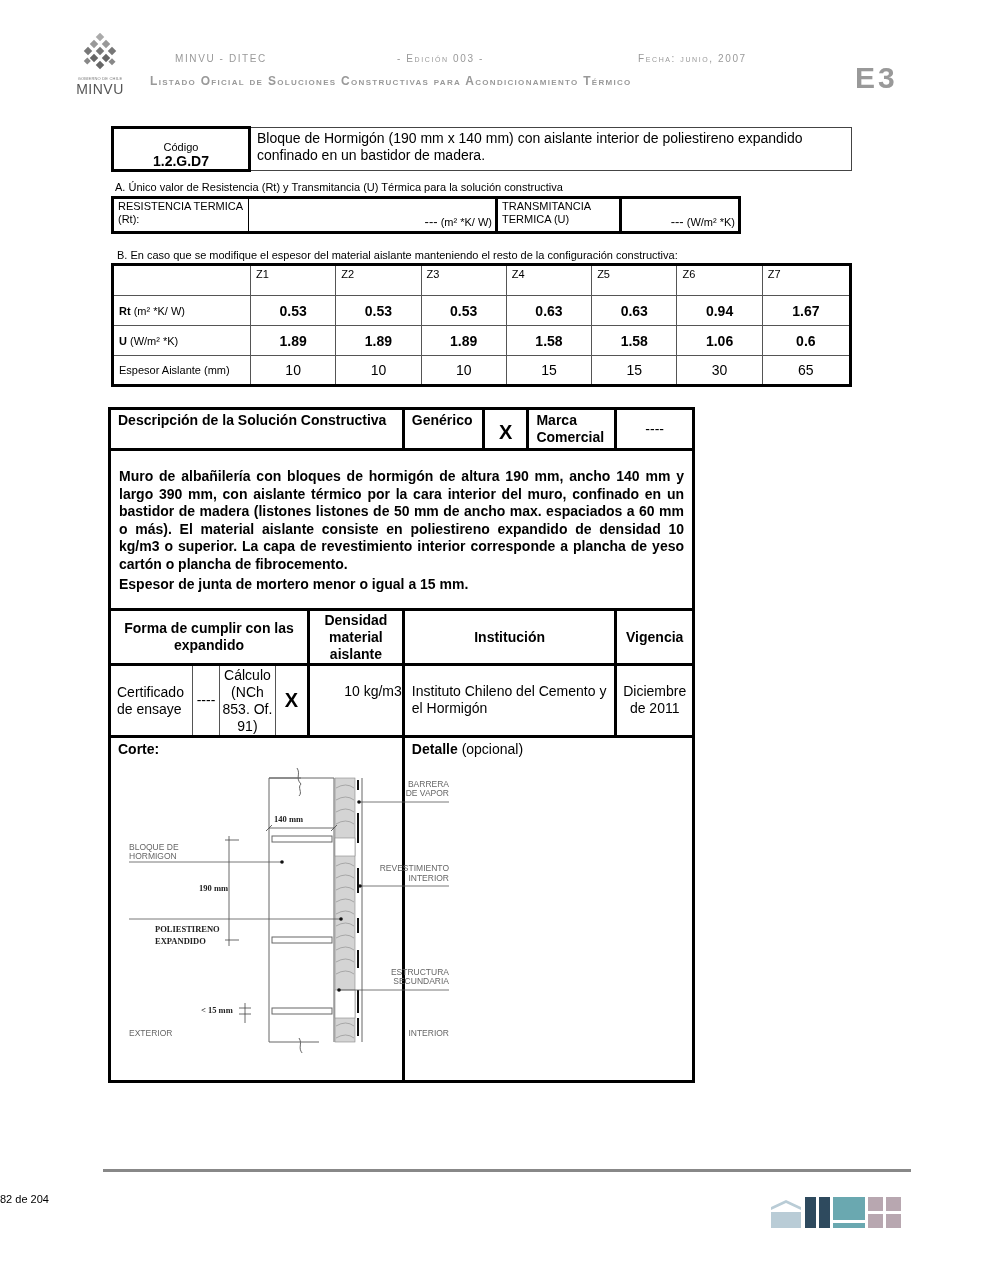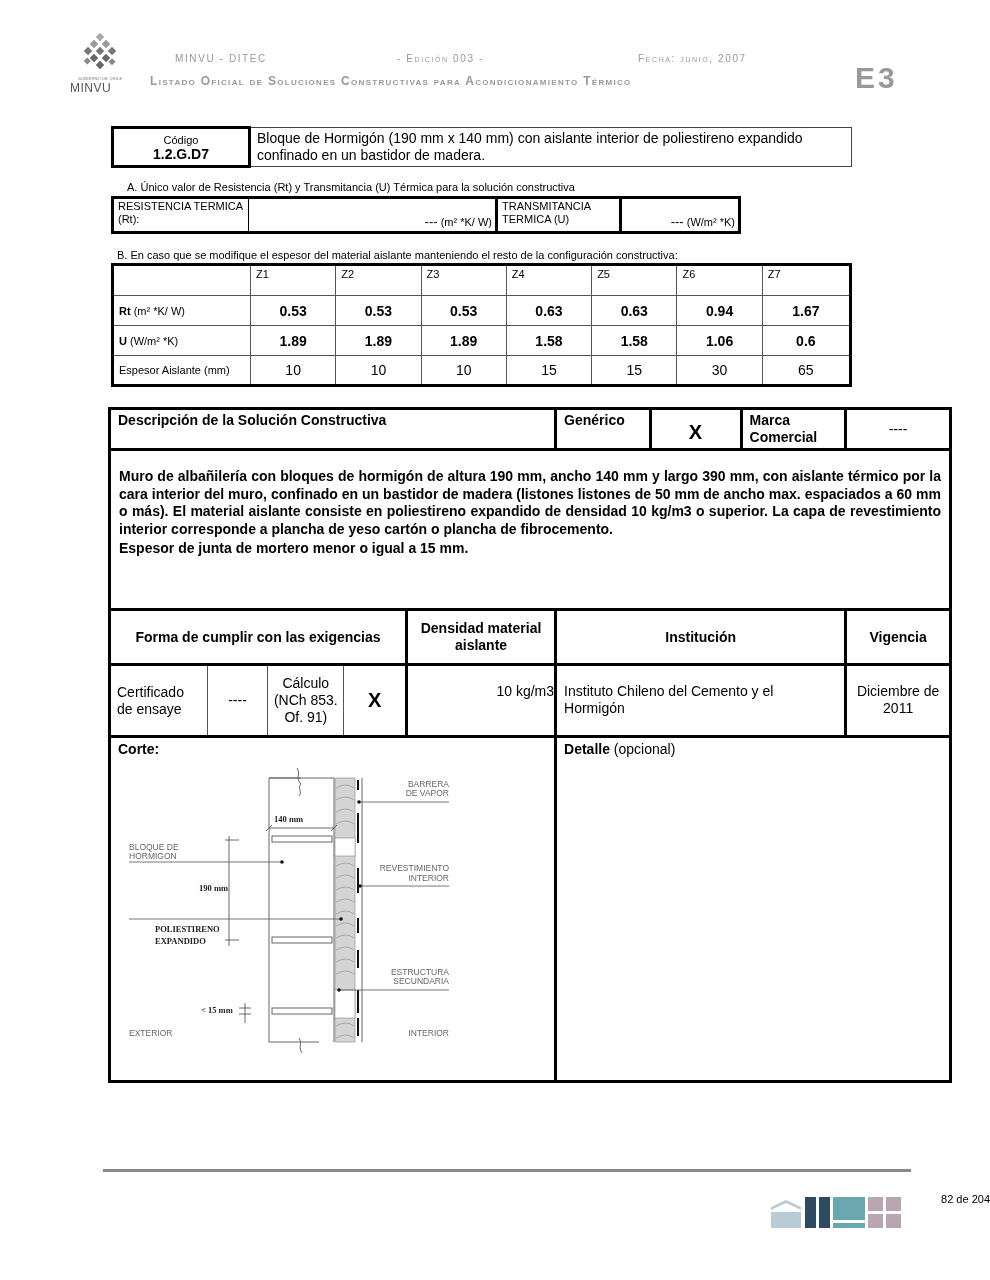--- a/index.html
+++ b/index.html
@@ -3,72 +3,72 @@
 <meta charset="utf-8">
 <style>
   * { box-sizing: border-box; margin: 0; padding: 0; }
   html, body { width: 990px; height: 1280px; background: #fff; }
   body { position: relative; font-family: "Liberation Sans", sans-serif; color: #000; overflow: hidden; }
 
   
   .logo { position: absolute; left: 70px; top: 33px; width: 60px; height: 60px; }
   .logo .mark { position: absolute; left: 10px; top: 0; width: 40px; height: 42px; }
   .logo .gob { position: absolute; left: 0; top: 43px; width: 60px; text-align: center; font-size: 4px; color: #777; letter-spacing: 0.2px; }
-  .logo .minvu { position: absolute; left: 0; top: 48px; width: 60px; font-size: 12px; color: #555; letter-spacing: 0.5px; }
+  .logo .minvu { position: absolute; left: 0; top: 48px; width: 60px; text-align: center; font-size: 14px; color: #555; letter-spacing: 0.5px; }
   .hdr-line1 { position: absolute; top: 53px; left: 175px; width: 600px; height: 12px; font-size: 10px; color: #999; letter-spacing: 1.6px; }
   .hdr-line1 span { position: absolute; top: 0; white-space: nowrap; }
   .hdr-line2 { position: absolute; top: 74px; left: 150px; font-size: 12px; font-weight: bold; color: #999; letter-spacing: 1.3px; font-variant: small-caps; white-space: nowrap; }
   .hdr-code { position: absolute; top: 63px; left: 855px; font-size: 30px; font-weight: bold; color: #999; letter-spacing: 3px; line-height: 30px; }
 
   
   table { border-collapse: collapse; position: absolute; }
   td { vertical-align: top; }
 
   
   .codebox { left: 111px; top: 126px; width: 741px; height: 40px; }
   .codebox td { border: 1px solid #333; }
   .codebox .c1 { width: 137px; border: 3px solid #000; text-align: center; }
-  .codebox .c1 .lbl { font-size: 11px; display: block; margin-top: 5px; text-align: center; }
+  .codebox .c1 .lbl { font-size: 11px; display: block; margin-top: 12px; text-align: center; }
   .codebox .c1 .val { font-size: 14px; font-weight: bold; display: block; }
   .codebox .c2 { font-size: 14px; padding: 2px 6px; line-height: 17px; border: 1px solid #444; }
 
-  .capA { position: absolute; left: 127px; top: 181px; font-size: 11px; }
+  .capA { position: absolute; left: 115px; top: 181px; font-size: 11px; }
   .tblA { left: 111px; top: 196px; width: 630px; height: 38px; border: 3px solid #000; }
   .tblA td { border: 1px solid #000; font-size: 11px; line-height: 13px; padding: 1px 4px; position: relative; }
   .tblA td.thick { border-left: 3px solid #000; }
   .tblA .unit { position: absolute; right: 3px; bottom: 2px; font-size: 11px; }
   .tblA .unit b { font-weight: normal; font-size: 13px; }
 
   .capB { position: absolute; left: 117px; top: 249px; font-size: 11px; }
   .tblB { left: 111px; top: 263px; width: 741px; border: 3px solid #000; }
   .tblB td { border: 1px solid #555; font-size: 14px; height: 30px; vertical-align: middle; text-align: center; }
   .tblB tr.zrow td { font-size: 11px; text-align: left; vertical-align: top; padding: 2px 5px; height: 31px; }
   .tblB td.rowlbl { text-align: left; font-size: 11px; padding-left: 5px; width: 138px; }
   .tblB td.rowlbl b { font-weight: bold; }
   .tblB td.num { font-weight: bold; }
 
   
-  .tblM { left: 108px; top: 407px; width: 844px; border: 3px solid #000; }
+  .tblM { left: 108px; top: 407px; width: 587px; border: 3px solid #000; }
   .tblM td { border: 3px solid #000; font-size: 14px; }
   .tblM .hd { font-weight: bold; padding: 2px 7px; height: 40px; line-height: 17px; }
   .tblM .xmark { font-size: 20px; font-weight: bold; text-align: center; vertical-align: middle; padding-top: 6px; }
   .tblM .dash { text-align: center; vertical-align: middle; }
   .tblM .desc { padding: 17px 8px 10px 8px; line-height: 17.6px; text-align: justify; height: 160px; font-weight: bold; }
   .tblM .desc p + p { margin-top: 2px; }
   .tblM .fh { font-weight: bold; text-align: center; vertical-align: middle; line-height: 17px; height: 55px; }
   .tblM .frow td { vertical-align: middle; line-height: 17px; height: 72px; }
   .tblM td.thin { border-left: 1px solid #555; border-right: 1px solid #555; }
   .tblM .cg { height: 345px; padding: 3px 7px; vertical-align: top; position: relative; }
 
   
   .drawing { position: absolute; left: 18px; top: 30px; width: 355px; height: 285px; }
 
   
   .footline { position: absolute; left: 103px; top: 1169px; width: 808px; height: 3px; background: #888; }
-  .pagenum { position: absolute; left: 0; width: 990px; top: 1193px; text-align: right; font-size: 11px; }
+  .pagenum { position: absolute; left: 0; width: 990px; top: 1193px; text-align: left; font-size: 11px; }
   .footlogo { position: absolute; left: 771px; top: 1197px; width: 136px; height: 31px; }
 </style>
 </head>
 <body>
 
 <div class="logo">
   <svg class="mark" viewBox="0 0 40 42">
     <g fill="#777">
       <rect x="17" y="1" width="6" height="6" transform="rotate(45 20 4)" fill="#aaa"></rect>
       <rect x="11" y="8" width="6" height="6" transform="rotate(45 14 11)" fill="#999"></rect>
@@ -189,21 +189,21 @@
     <td class="hd">Marca Comercial</td>
     <td class="dash">----</td>
   </tr>
   <tr>
     <td class="desc" colspan="9">
       <p>Muro de albañilería con bloques de hormigón de altura 190 mm, ancho 140 mm y largo 390 mm, con aislante térmico por la cara interior del muro, confinado en un bastidor de madera (listones listones de 50 mm de ancho max. espaciados a 60 mm o más). El material aislante consiste en poliestireno expandido de densidad 10 kg/m3 o superior. La capa de revestimiento interior  corresponde a plancha de yeso cartón o plancha de fibrocemento.</p>
       <p>Espesor de junta de mortero menor o igual a 15 mm.</p>
     </td>
   </tr>
   <tr>
-    <td class="fh" colspan="4">Forma de cumplir con las exigencias</td>
+    <td class="fh" colspan="4">Forma de cumplir con las expandido</td>
     <td class="fh">Densidad material aislante</td>
     <td class="fh" colspan="3">Institución</td>
     <td class="fh">Vigencia</td>
   </tr>
   <tr class="frow">
     <td style="padding:0 6px; border-right:1px solid #555">Certificado de ensaye</td>
     <td class="thin" style="text-align:center">----</td>
     <td class="thin" style="text-align:center">Cálculo (NCh 853. Of. 91)</td>
     <td style="text-align:center; font-size:20px; font-weight:bold; border-left:1px solid #555">X</td>
     <td style="text-align:right; vertical-align:top; padding-top:17px">10 kg/m3</td>

